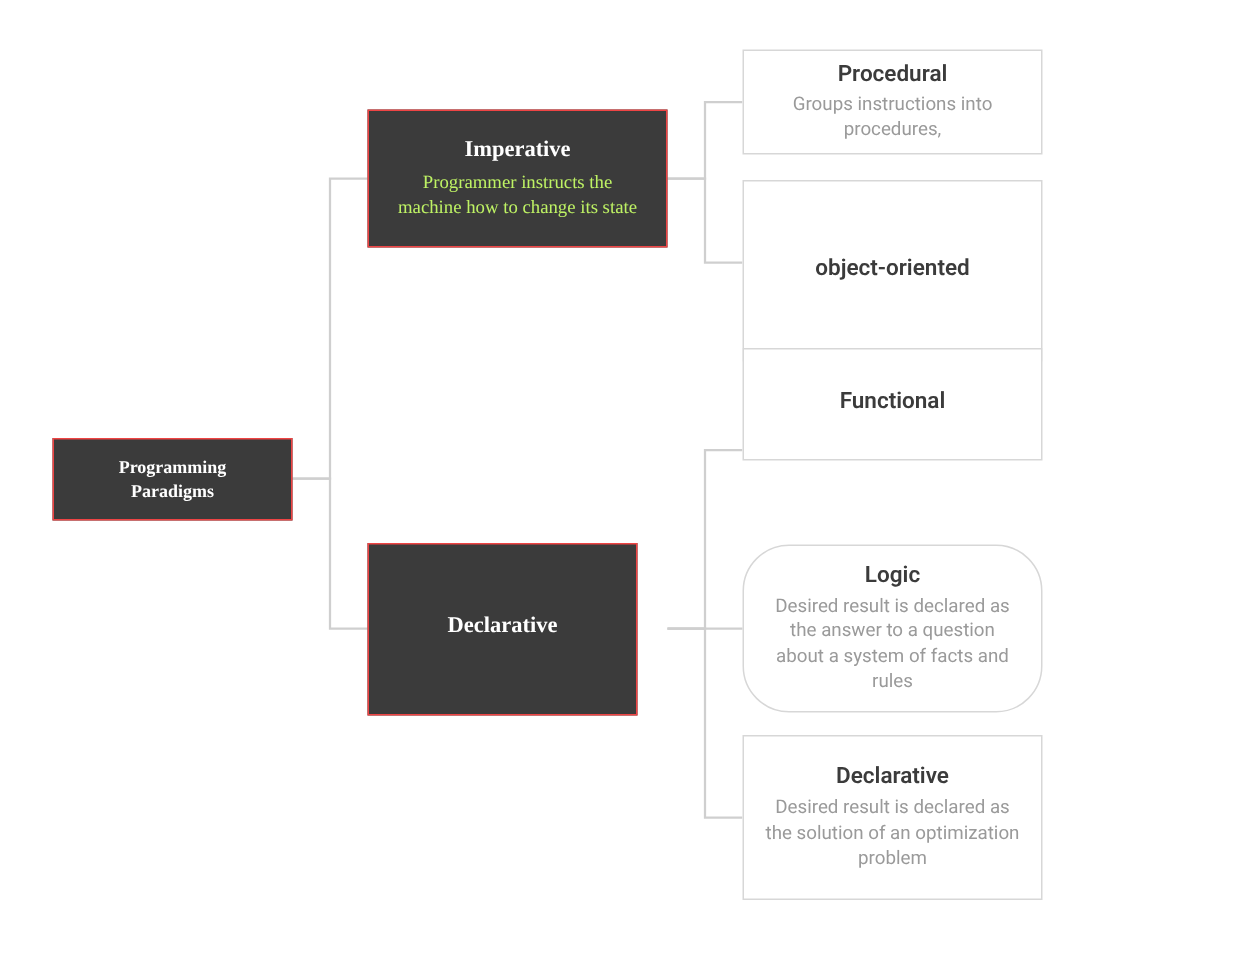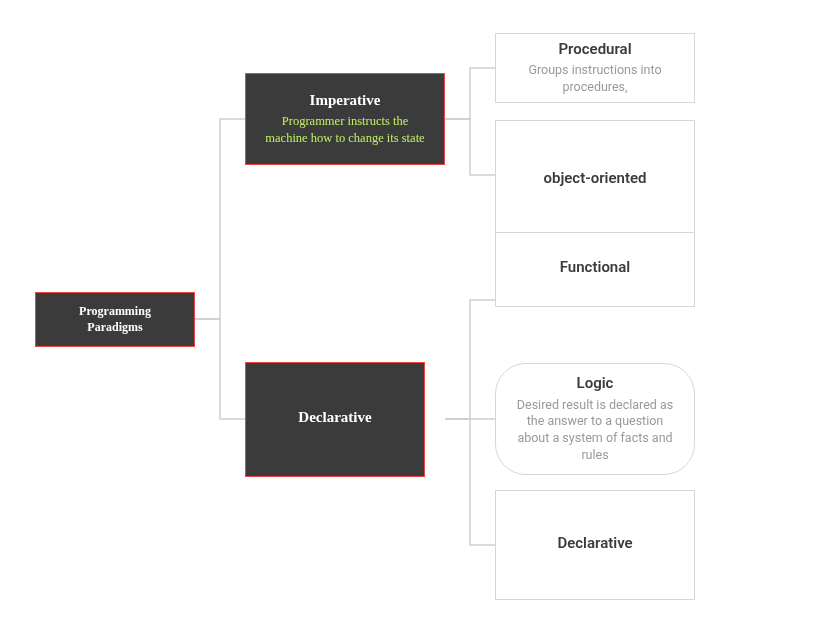--- a/index.html
+++ b/index.html
@@ -106,13 +106,14 @@
   <div class="title">Functional</div>
 </div>
 
 <div class="node light" style="left:495px; top:363px; width:200px; height:112px;border-radius:31px;">
   <div class="title">Logic</div>
   <div class="subtitle">Desired result is declared as the answer to a question about a system of facts and rules</div>
 </div>
 
 <div class="node light" style="left:495px; top:490px; width:200px; height:110px;">
   <div class="title">Declarative</div>
+  <div class="subtitle">Desired result is declared as the solution of an optimization problem</div>
 </div>
 
 </body></html>

